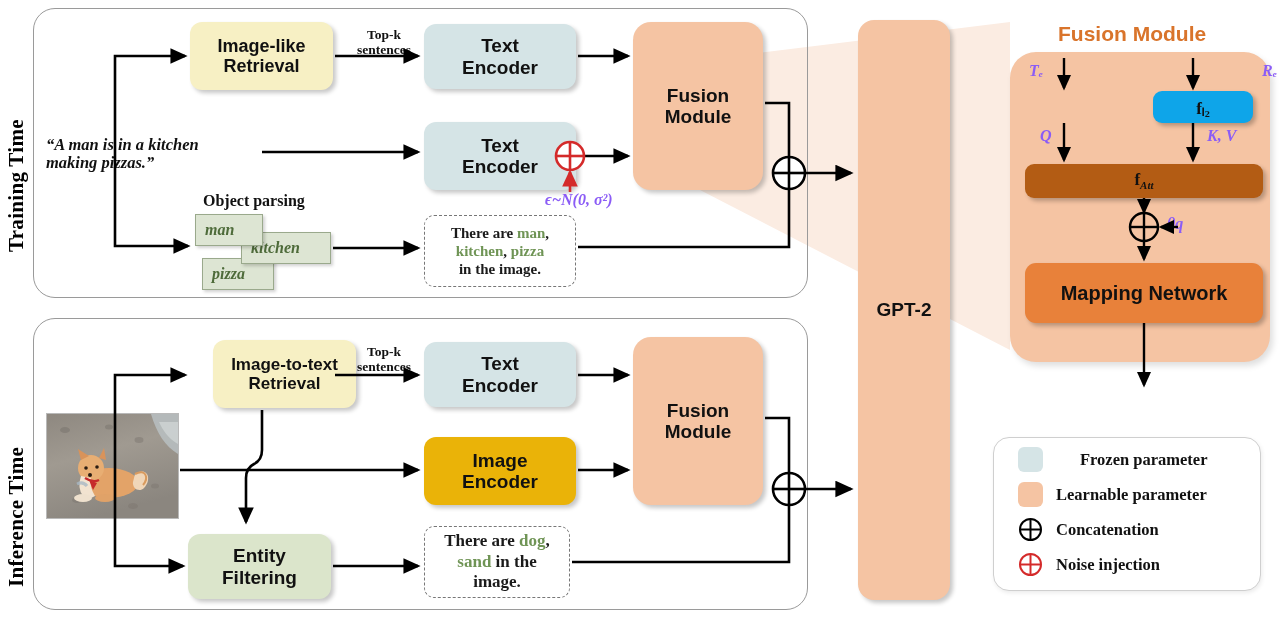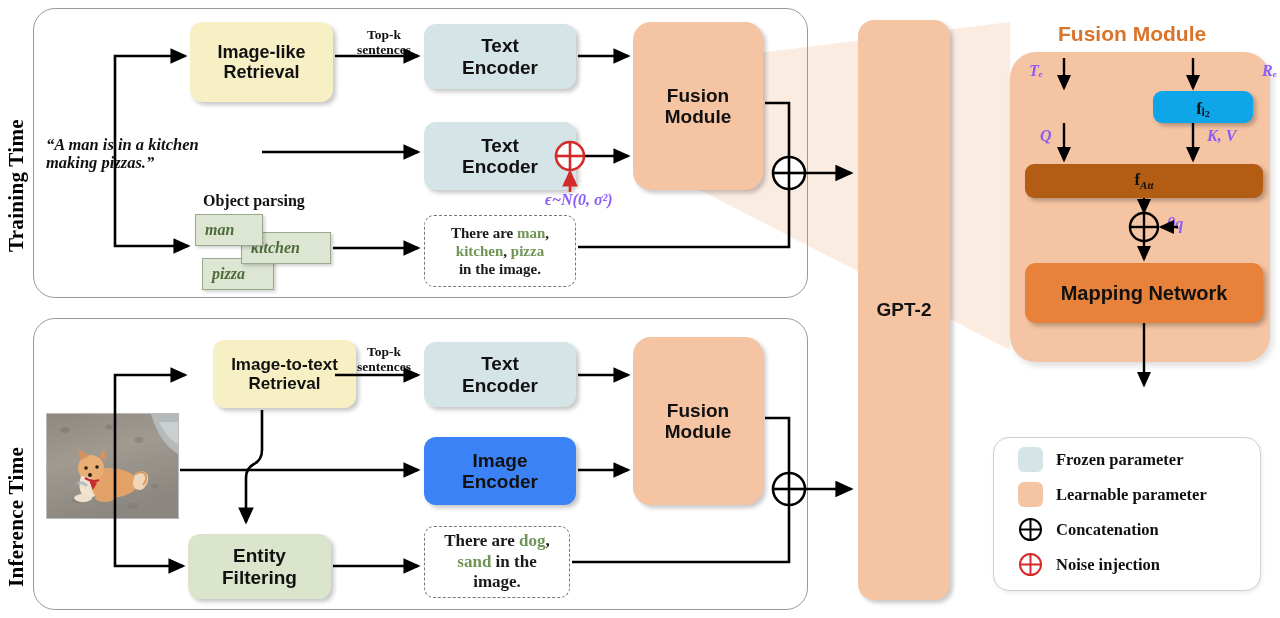--- a/index.html
+++ b/index.html
@@ -70,21 +70,21 @@
   <div class="sec" style="left:33px;top:318px;width:775px;height:292px;"></div>
 
   <div class="vlabel" style="left:4px;top:52px;height:200px;font-size:21px;">Training Time</div>
   <div class="vlabel" style="left:4px;top:372px;height:215px;font-size:21px;">Inference Time</div>
 
   <div class="cap serif ital" style="left:46px;top:136px;width:215px;font-size:16.5px;">
     <div>“A man is in a kitchen</div>
     <div>making pizzas.”</div>
   </div>
 
-  <div class="box" style="left:190px;top:22px;width:143px;height:80px;background:#f7f0c4;font-size:18px;">
+  <div class="box" style="left:190px;top:22px;width:143px;height:68px;background:#f7f0c4;font-size:18px;">
     <div>
       <div>Image-like</div>
       <div>Retrieval</div>
     </div>
   </div>
 
   <div class="cap" style="left:345px;top:28px;width:78px;text-align:center;font-size:13.5px;">
     <div>Top-k</div>
     <div>sentences</div>
   </div>
@@ -181,21 +181,21 @@
     <div>sentences</div>
   </div>
 
   <div class="box" style="left:424px;top:342px;width:152px;height:65px;background:#d5e4e6;font-size:19px;">
     <div>
       <div>Text</div>
       <div>Encoder</div>
     </div>
   </div>
 
-  <div class="box" style="left:424px;top:437px;width:152px;height:68px;background:#3b82f6;font-size:19px;">
+  <div class="box" style="left:424px;top:437px;width:152px;height:68px;background:#eab308;font-size:19px;">
     <div>
       <div>Image</div>
       <div>Encoder</div>
     </div>
   </div>
 
   <div class="box" style="left:633px;top:337px;width:130px;height:168px;background:#f5c4a3;
               border-radius:18px;font-size:19px;">
     <div>
       <div>Fusion</div>
@@ -243,21 +243,21 @@
 
   <div class="fmath" style="left:1167px;top:215px;font-size:16px;">θq</div>
 
   <div class="fbar" style="left:1025px;top:263px;width:238px;height:60px;background:#e8813a;
               border-radius:11px;font-family:'Liberation Sans',sans-serif;font-size:20px;">
     <span>Mapping Network</span>
   </div>
 
   <div class="legend" style="left:993px;top:437px;width:268px;height:154px;"></div>
 
-  <div class="lrow" style="left:1018px;top:447px;">
+  <div class="lrow" style="left:1018px;top:447px;gap:24px;">
     <div class="lsw" style="background:#d5e4e6;"></div>
     <div class="ltxt">Frozen parameter</div>
   </div>
 
   <div class="lrow" style="left:1018px;top:482px;align-items:center;">
     <div class="lsw" style="background:#f5c4a3;"></div>
     <div class="ltxt">Learnable parameter</div>
   </div>
 
   <div class="lrow" style="left:1018px;top:517px;">

